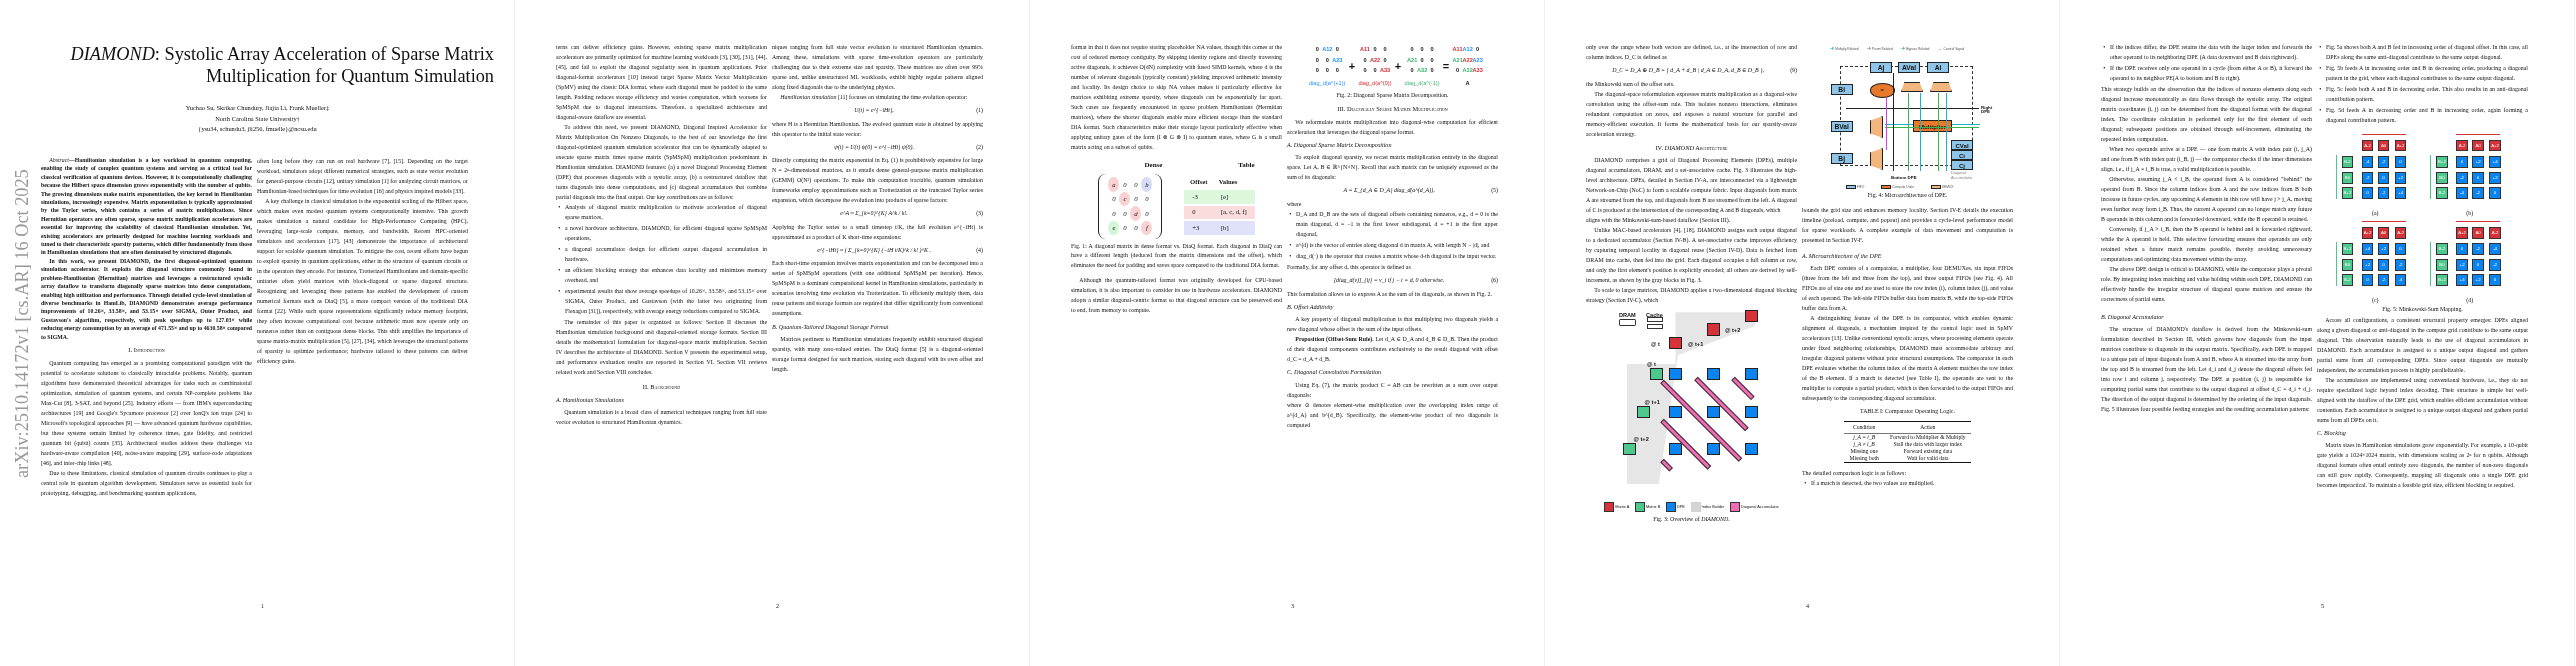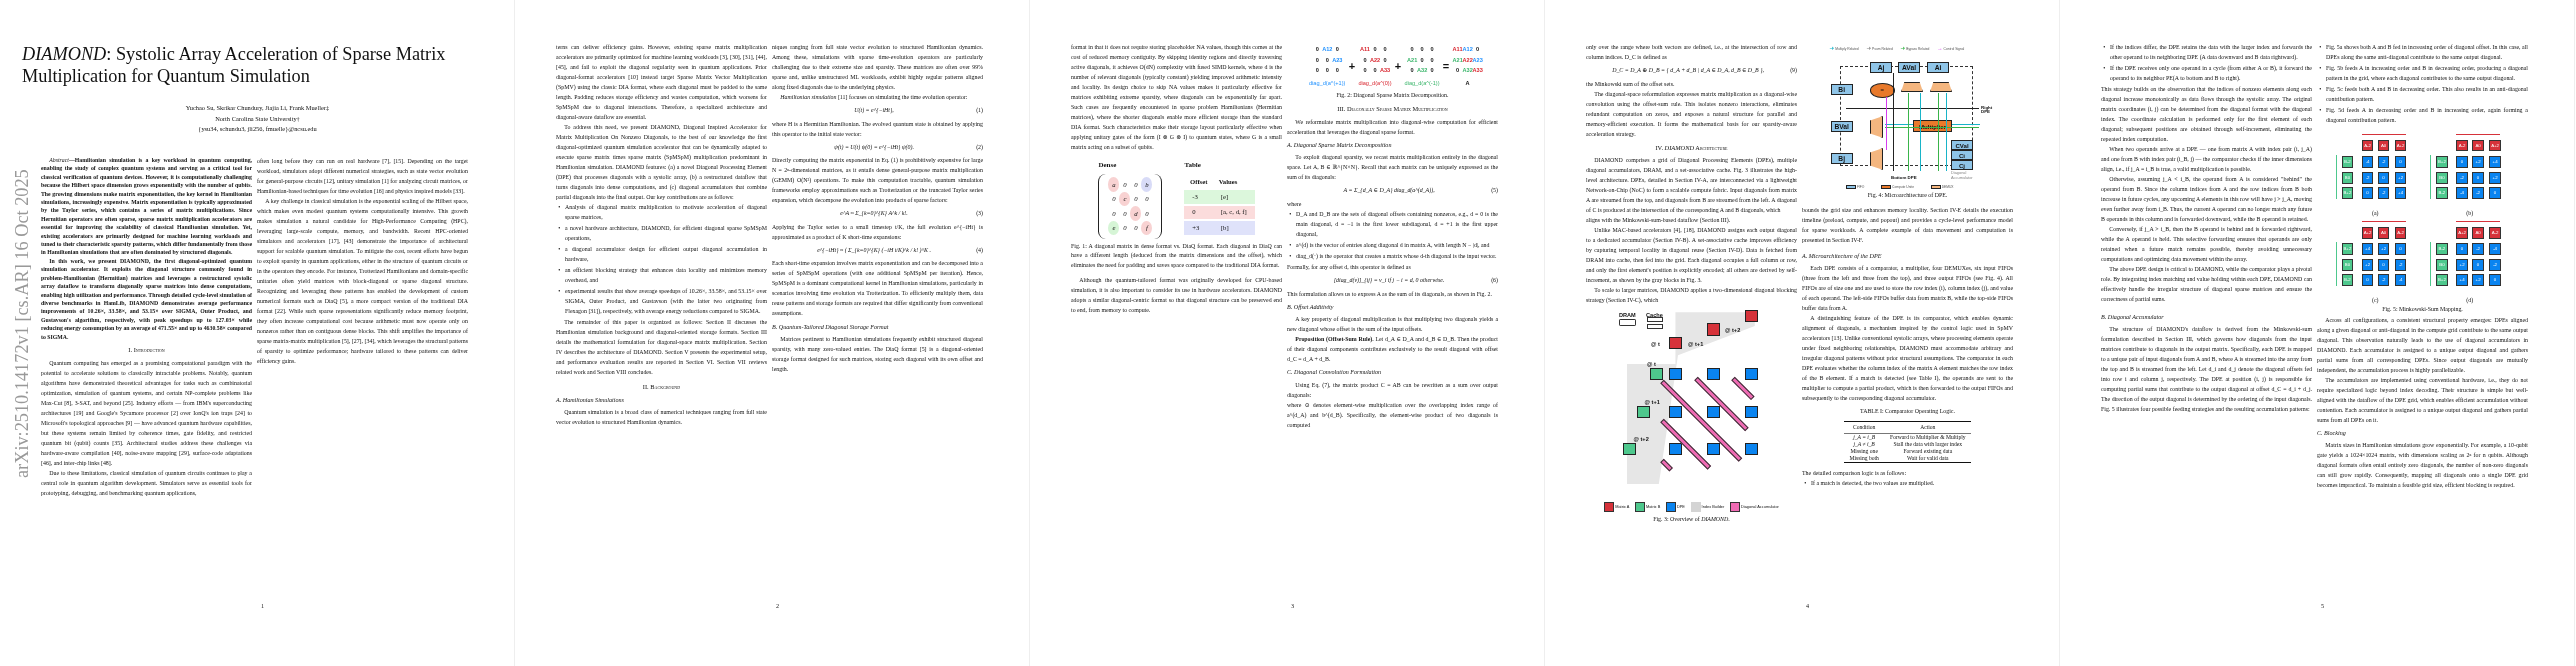--- a/index.html
+++ b/index.html
@@ -3,21 +3,21 @@
 <meta charset="utf-8">
 <style>
 *{box-sizing:border-box;margin:0;padding:0}
 html,body{width:2576px;height:667px;background:#fff;overflow:hidden}
 body{font-family:"Liberation Serif","DejaVu Serif",serif;color:#111;display:flex}
 .page{position:relative;width:515px;height:667px;background:#fff;border-right:0.6px solid #eee;overflow:hidden}
 .col{position:absolute;width:211px;font-size:5.9px;line-height:10px;text-align:justify;hyphens:auto}
 .colL{left:41px}
 .colR{left:257px}
 .pnum{position:absolute;bottom:58px;font-size:6.1px;right:250px}
-.title{position:absolute;top:43px;left:22px;width:472px;text-align:left;font-size:18.3px;line-height:22px}
+.title{position:absolute;top:43px;left:22px;width:472px;text-align:right;font-size:18.3px;line-height:22px}
 .title i{font-style:italic}
 .authors{position:absolute;top:103px;left:0;width:515px;text-align:center;font-size:6.4px;line-height:10.6px}
 .abstract{font-weight:bold;font-size:5.8px;line-height:8.4px}
 .abstract i{font-weight:normal}
 .sechead{text-align:center;font-variant:small-caps;font-size:6.4px;margin:4.4px 0 2.2px}
 .subhead{font-style:italic;font-size:6.1px;margin:3.3px 0 2.2px;text-align:left}
 p.ind{text-indent:8.3px}
 .eq{display:flex;justify-content:space-between;align-items:center;margin:3.3px 0;font-style:italic}
 .eq .n{font-style:normal}
 .eq .m{flex:1;text-align:center}
@@ -34,21 +34,21 @@
 .matrix td{width:11px;height:14.5px;text-align:center;font-style:italic;font-size:6.7px}
 .hl-r{background:#f8d2d2;border-radius:50%}
 .hl-g{background:#d6f5d6;border-radius:50%}
 .hl-b{background:#d8dbf7;border-radius:50%}
 .diaq table{border-collapse:separate;border-spacing:0 2.2px;font-size:6.7px}
 .diaq th{padding:1.1px 5.6px;text-align:left}
 .diaq td{padding:1.7px 7.8px}
 .r-g td{background:#dcf7dc}
 .r-r td{background:#fbdcdc}
 .r-b td{background:#dfe2fa}
-.fhead{font-weight:bold;font-size:7px;text-align:left;margin-bottom:4.4px}
+.fhead{font-weight:bold;font-size:7px;text-align:right;margin-bottom:4.4px}
 
 .fig2{display:flex;align-items:center;gap:3.3px;font-family:"Liberation Sans",sans-serif;font-weight:bold;font-size:5.6px;margin:44px 0 2.2px 22px}
 .mgrp{display:flex;flex-direction:column;align-items:center}
 .mg{display:grid;grid-template-columns:repeat(3,10px);row-gap:0.6px;text-align:center}
 .mlab{font-weight:normal;font-size:5.6px;margin-top:3.3px}
 .op{font-size:11px}
 
 .fig3{position:relative;width:145px;height:189px;margin:4.4px auto 0}
 .sq{position:absolute;width:12.8px;height:12.8px;border:0.6px solid #222}
 .red{background:#d6323a}.grn{background:#4ec88d}.blu{background:#0a84f0}

